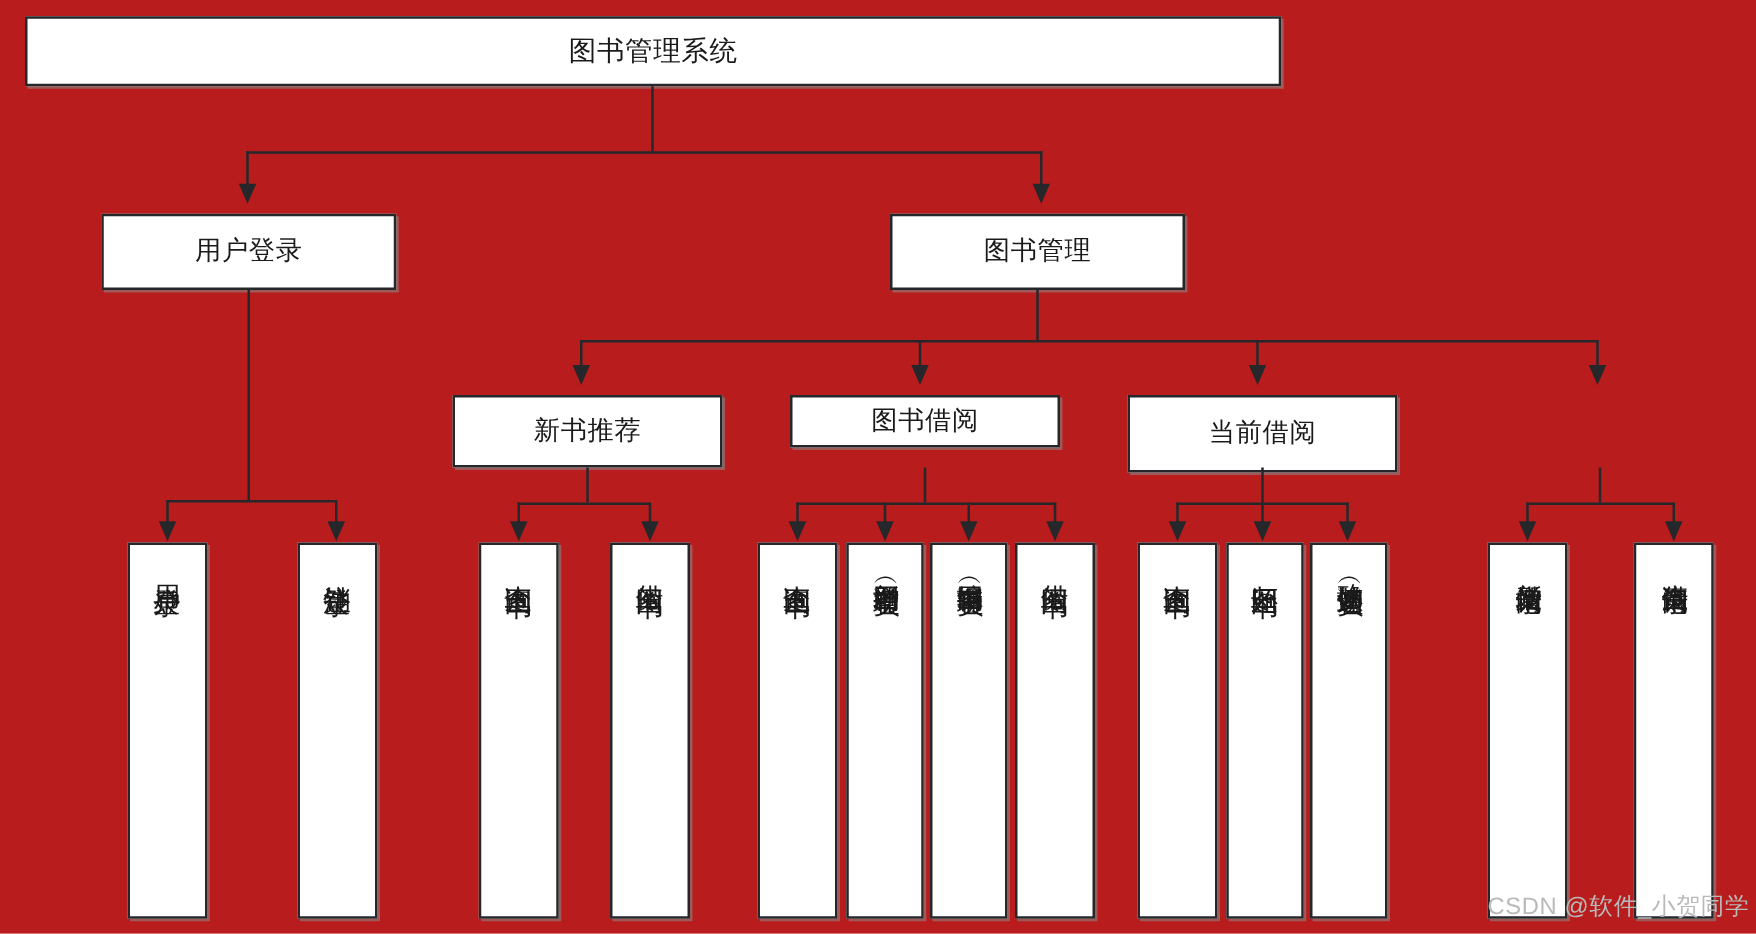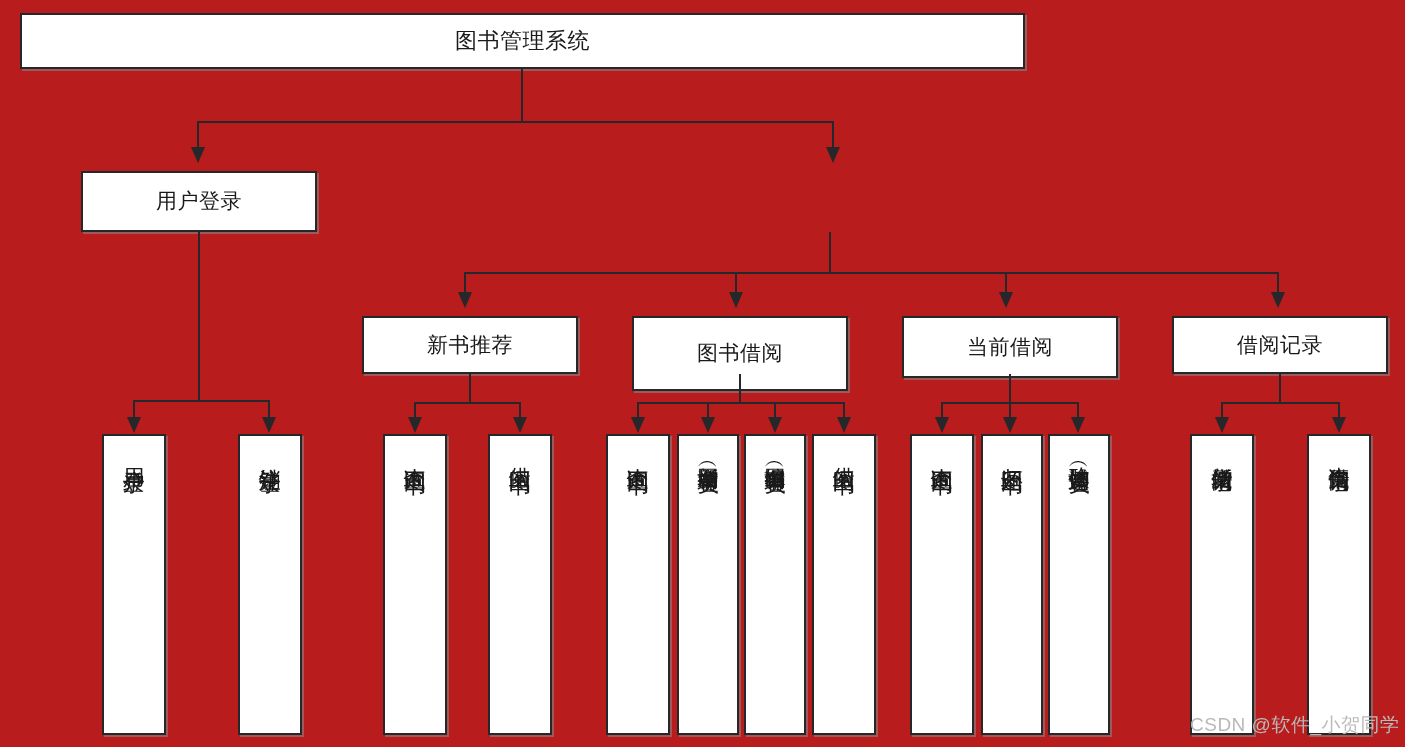--- a/index.html
+++ b/index.html
@@ -103,20 +103,23 @@
   <div class="vline" style="left:197px; top:121px; width:2px; height:28px;"></div>
   <div class="arrow" style="left:191px; top:147px;"></div>
 
   <div class="vline" style="left:832px; top:121px; width:2px; height:28px;"></div>
   <div class="arrow" style="left:826px; top:147px;"></div>
 
   <div class="node horiz shadow" style="left:81px; top:171px; width:236px; height:61px;">
     <span class="label">用户登录</span>
   </div>
 
+  <div class="node horiz shadow" style="left:712px; top:171px; width:236px; height:61px;">
+    <span class="label">图书管理</span>
+  </div>
 
   <div class="vline" style="left:198px; top:232px; width:2px; height:168px;"></div>
   <div class="hline" style="left:133px; top:400px; width:136px; height:2px;"></div>
   <div class="vline" style="left:133px; top:400px; width:2px; height:18px;"></div>
   <div class="arrow" style="left:127px; top:417px;"></div>
   <div class="vline" style="left:268px; top:400px; width:2px; height:18px;"></div>
   <div class="arrow" style="left:262px; top:417px;"></div>
 
   <div class="vline" style="left:829px; top:232px; width:2px; height:40px;"></div>
   <div class="hline" style="left:464px; top:272px; width:815px; height:2px;"></div>
@@ -129,28 +132,25 @@
 
   <div class="vline" style="left:1005px; top:272px; width:2px; height:21px;"></div>
   <div class="arrow" style="left:999px; top:292px;"></div>
 
   <div class="vline" style="left:1277px; top:272px; width:2px; height:21px;"></div>
   <div class="arrow" style="left:1271px; top:292px;"></div>
 
   <div class="node horiz shadow" style="left:362px; top:316px; width:216px; height:58px;">
     <span class="label">新书推荐</span>
   </div>
-  <div class="node horiz shadow" style="left:632px; top:316px; width:216px; height:75px;">
+  <div class="node horiz shadow" style="left:632px; top:316px; width:216px; height:42px;">
     <span class="label">图书借阅</span>
   </div>
   <div class="node horiz shadow" style="left:902px; top:316px; width:216px; height:62px;">
     <span class="label">当前借阅</span>
-  </div>
-  <div class="node horiz shadow" style="left:1172px; top:316px; width:216px; height:58px;">
-    <span class="label">借阅记录</span>
   </div>
 
   <div class="vline" style="left:469px; top:374px; width:2px; height:28px;"></div>
   <div class="hline" style="left:414px; top:402px; width:106px; height:2px;"></div>
   <div class="vline" style="left:414px; top:402px; width:2px; height:16px;"></div>
   <div class="arrow" style="left:408px; top:417px;"></div>
   <div class="vline" style="left:519px; top:402px; width:2px; height:16px;"></div>
   <div class="arrow" style="left:513px; top:417px;"></div>
 
   <div class="vline" style="left:739px; top:374px; width:2px; height:28px;"></div>

